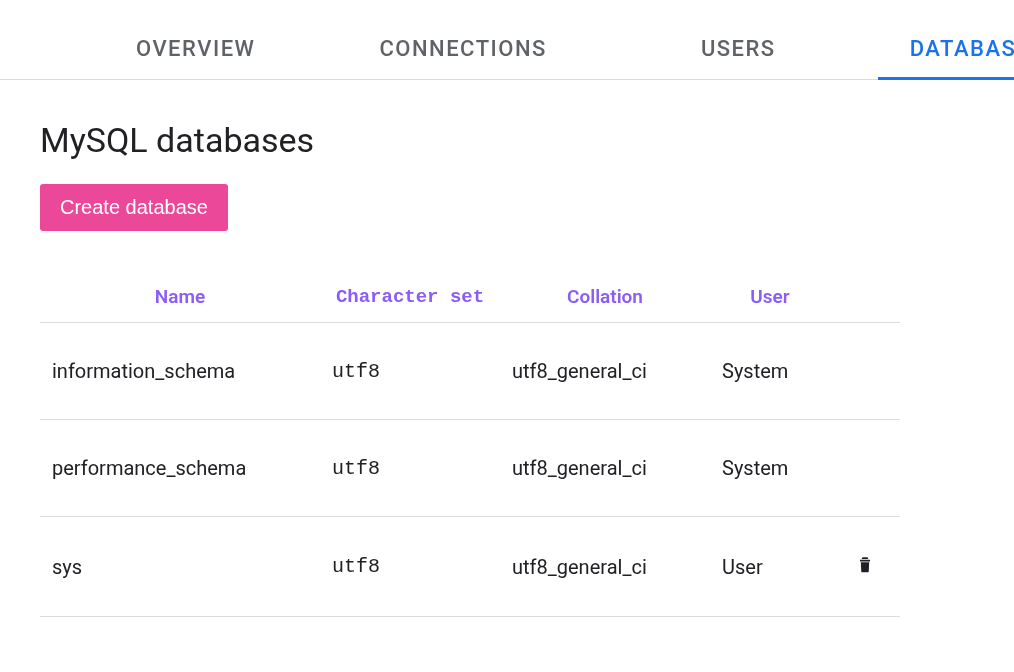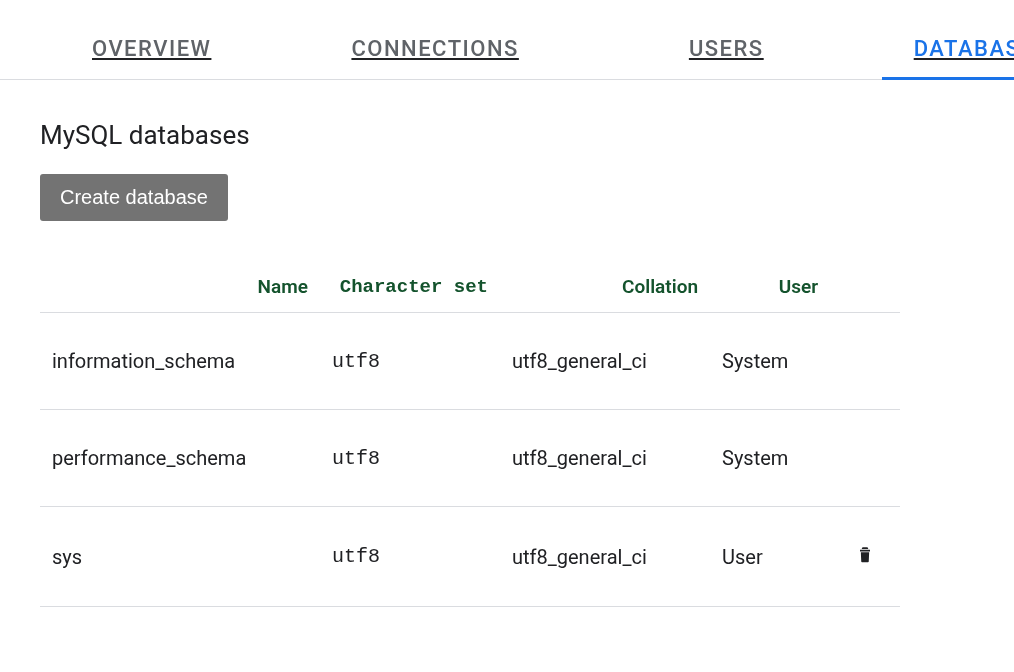--- a/index.html
+++ b/index.html
@@ -10,25 +10,24 @@
     body {
       font-family: 'Roboto', 'Helvetica Neue', Arial, sans-serif;
       background: #fff;
       color: #202124;
       width: 1014px;
       height: 672px;
       padding: 0;
     }
     .tabs {
       display: flex;
-      gap: 16px;
+      gap: 0;
       border-bottom: 1px solid #dadce0;
-      padding: 0 20px;
+      padding: 0 64px;
       margin-top: 20px;
-      text-decoration: underline;
     }
     .tab {
       padding: 16px 32px 18px 32px;
       font-size: 22px;
       font-weight: 500;
       letter-spacing: 1.5px;
       color: #5f6368;
       cursor: pointer;
       position: relative;
       text-transform: uppercase;
@@ -47,45 +46,45 @@
     }
     .tab-overview { margin-left: 40px; }
     .tab-connections { margin-left: 60px; }
     .tab-users { margin-left: 90px; text-align: center; }
     .tab-databases { margin-left: 70px; }
 
     .content {
       padding: 40px 40px 0 40px;
     }
     .section-title {
-      font-size: 26px;
+      font-size: 34px;
       font-weight: 400;
       color: #202124;
       margin-bottom: 24px;
     }
     .create-btn {
-      background: #737373;
+      background: #ec4899;
       color: #fff;
       border: none;
       border-radius: 3px;
       padding: 12px 20px;
       font-size: 20px;
       font-weight: 400;
       cursor: pointer;
       margin-bottom: 40px;
     }
     .table {
       width: 860px;
       border-collapse: collapse;
     }
     .table th {
-      text-align: right;
+      text-align: center;
       font-size: 19px;
       font-weight: 600;
-      color: #14532d;
+      color: #8b5cf6;
       padding: 14px 12px 14px 12px;
       border-bottom: 1px solid #dadce0;
     }
     .table td {
       font-size: 20px;
       font-weight: 400;
       color: #202124;
       padding: 36px 12px;
       border-bottom: 1px solid #dadce0;
       vertical-align: middle;

